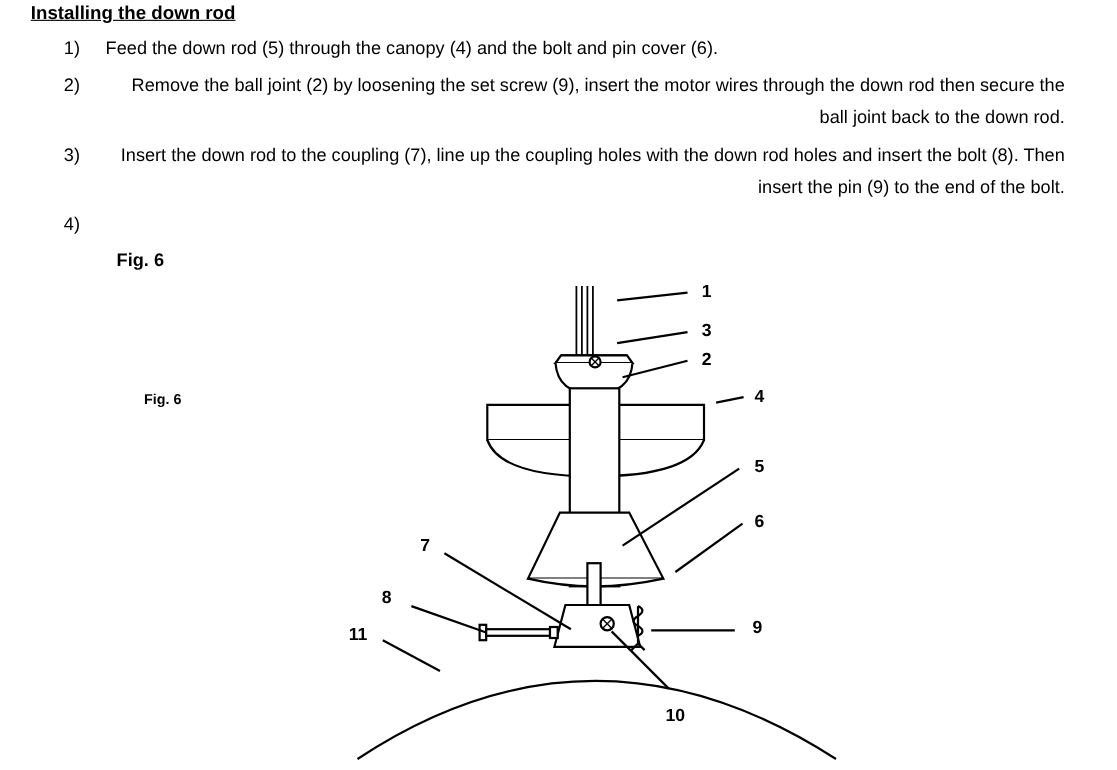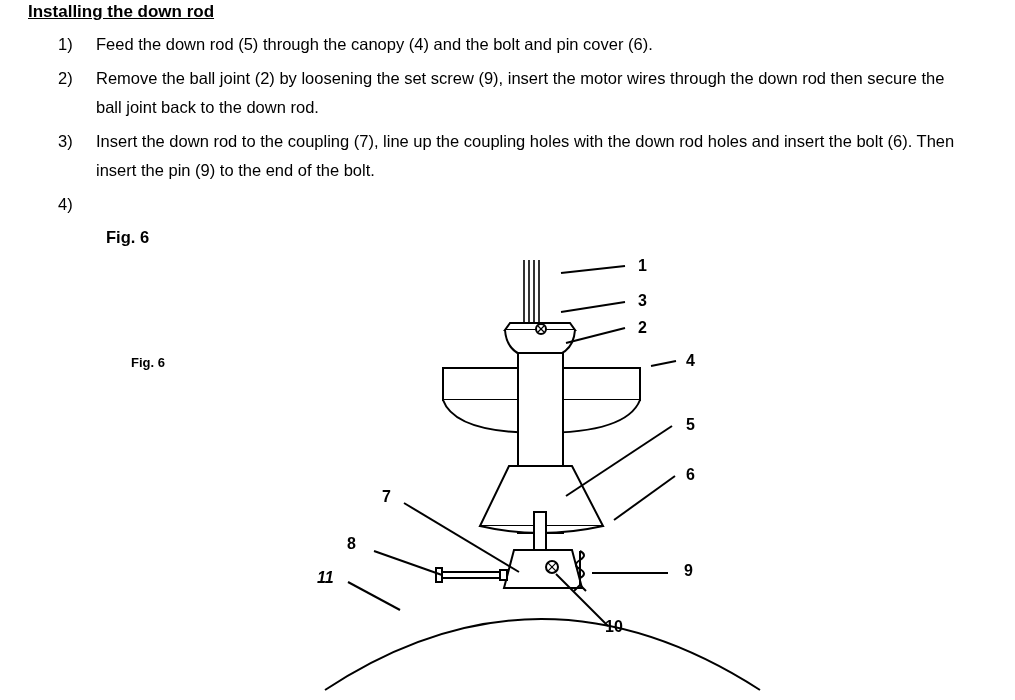--- a/index.html
+++ b/index.html
@@ -43,20 +43,21 @@
   .step-num {
     width: 38px;
     flex: 0 0 38px;
     font-size: 16.5px;
     line-height: 1.72;
   }
   .step-text {
     font-size: 16.5px;
     line-height: 1.72;
     max-width: 872px;
+    text-align: right;
   }
   .fig-label-inline {
     position: absolute;
     left: 106px;
     top: 228px;
     font-size: 16.5px;
     font-weight: bold;
   }
   .fig-label-left {
     position: absolute;
@@ -90,21 +91,21 @@
     <div class="step">
       <div class="step-num">1)</div>
       <div class="step-text">Feed the down rod (5) through the canopy (4) and the bolt and pin cover (6).</div>
     </div>
     <div class="step">
       <div class="step-num">2)</div>
       <div class="step-text">Remove the ball joint (2) by loosening the set screw (9), insert the motor wires through the down rod then secure the ball joint back to the down rod.</div>
     </div>
     <div class="step">
       <div class="step-num">3)</div>
-      <div class="step-text">Insert the down rod to the coupling (7), line up the coupling holes with the down rod holes and insert the bolt (6). Then insert the pin (9) to the end of the bolt.</div>
+      <div class="step-text">Insert the down rod to the coupling (7), line up the coupling holes with the down rod holes and insert the bolt (8). Then insert the pin (9) to the end of the bolt.</div>
     </div>
     <div class="step">
       <div class="step-num">4)</div>
     </div>
   </div>
 
   <div class="fig-label-inline">Fig. 6</div>
 
   <div class="fig-label-left">Fig. 6</div>
 
@@ -173,18 +174,18 @@
     </svg>
 
     <div class="callout" style="left:638px; top:9px;">1</div>
     <div class="callout" style="left:638px; top:44px;">3</div>
     <div class="callout" style="left:638px; top:71px;">2</div>
     <div class="callout" style="left:686px; top:104px;">4</div>
     <div class="callout" style="left:686px; top:168px;">5</div>
     <div class="callout" style="left:686px; top:218px;">6</div>
     <div class="callout" style="left:382px; top:240px;">7</div>
     <div class="callout" style="left:347px; top:287px;">8</div>
-    <div class="callout" style="left:317px; top:321px;font-style:italic;">11</div>
+    <div class="callout" style="left:317px; top:321px;">11</div>
     <div class="callout" style="left:684px; top:314px;">9</div>
-    <div class="callout" style="left:605px; top:370px;">10</div>
+    <div class="callout" style="left:605px; top:394px;">10</div>
   </div>
 
 </div>
 
 </body></html>

